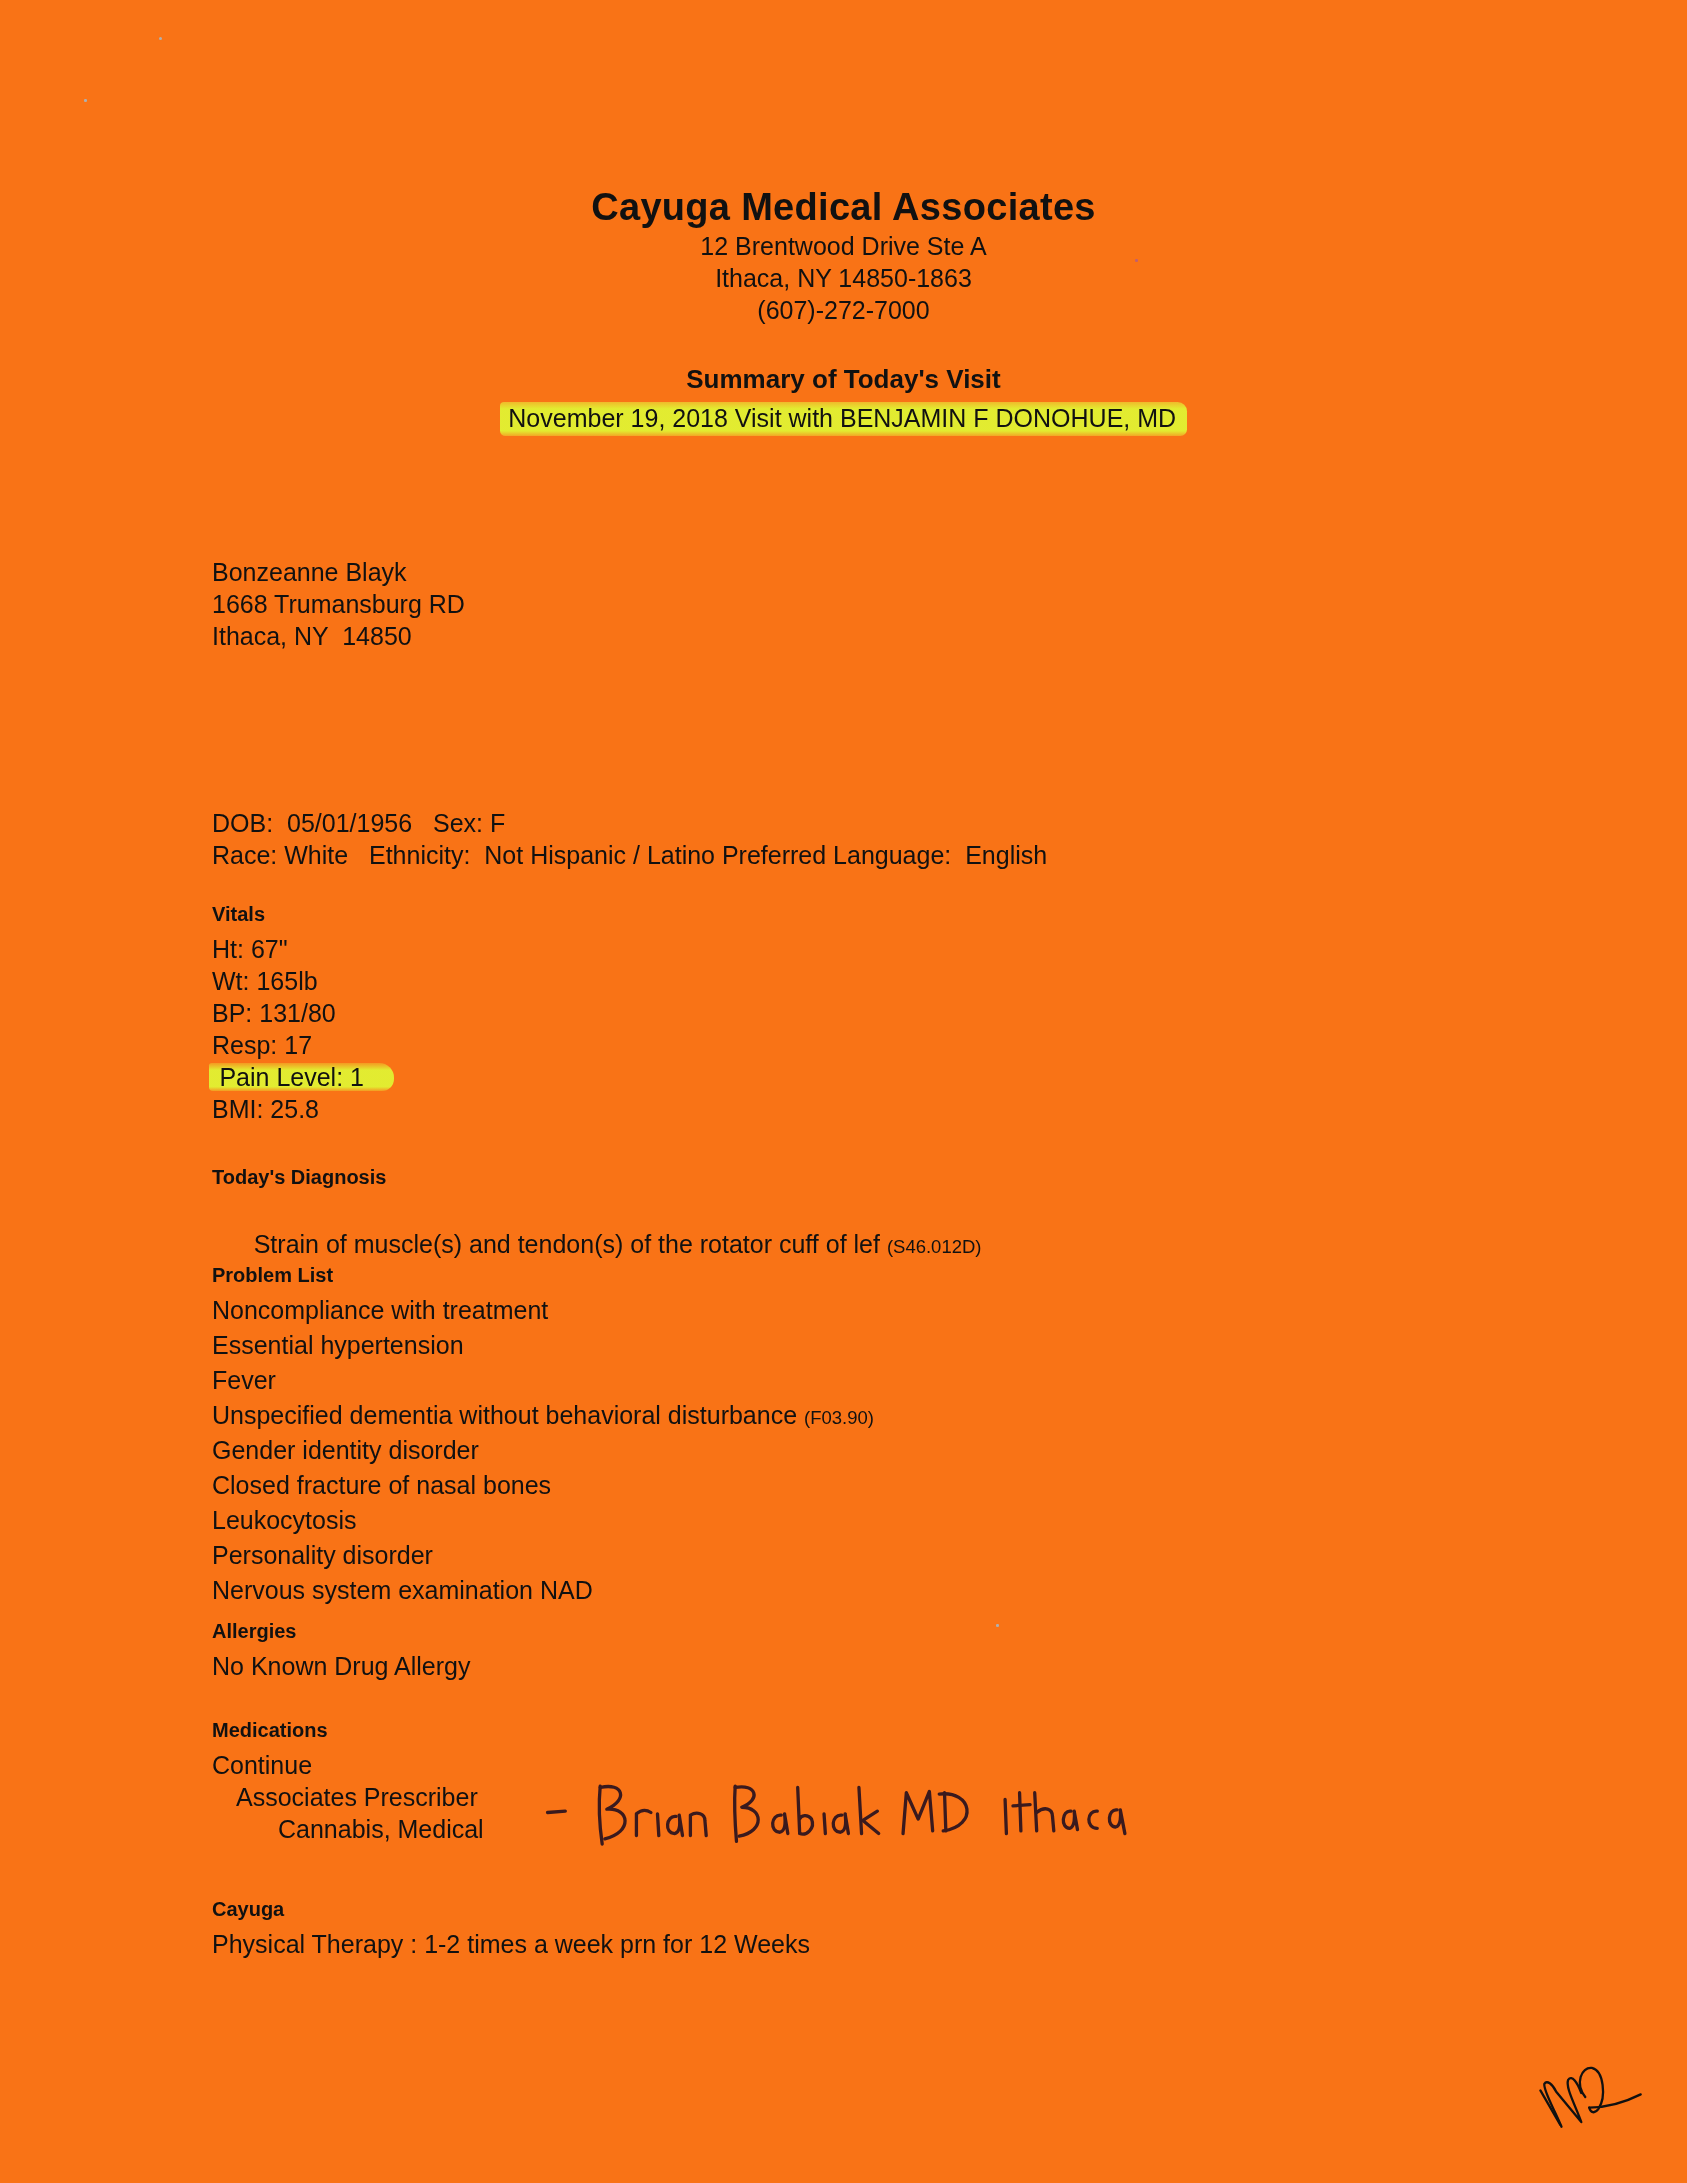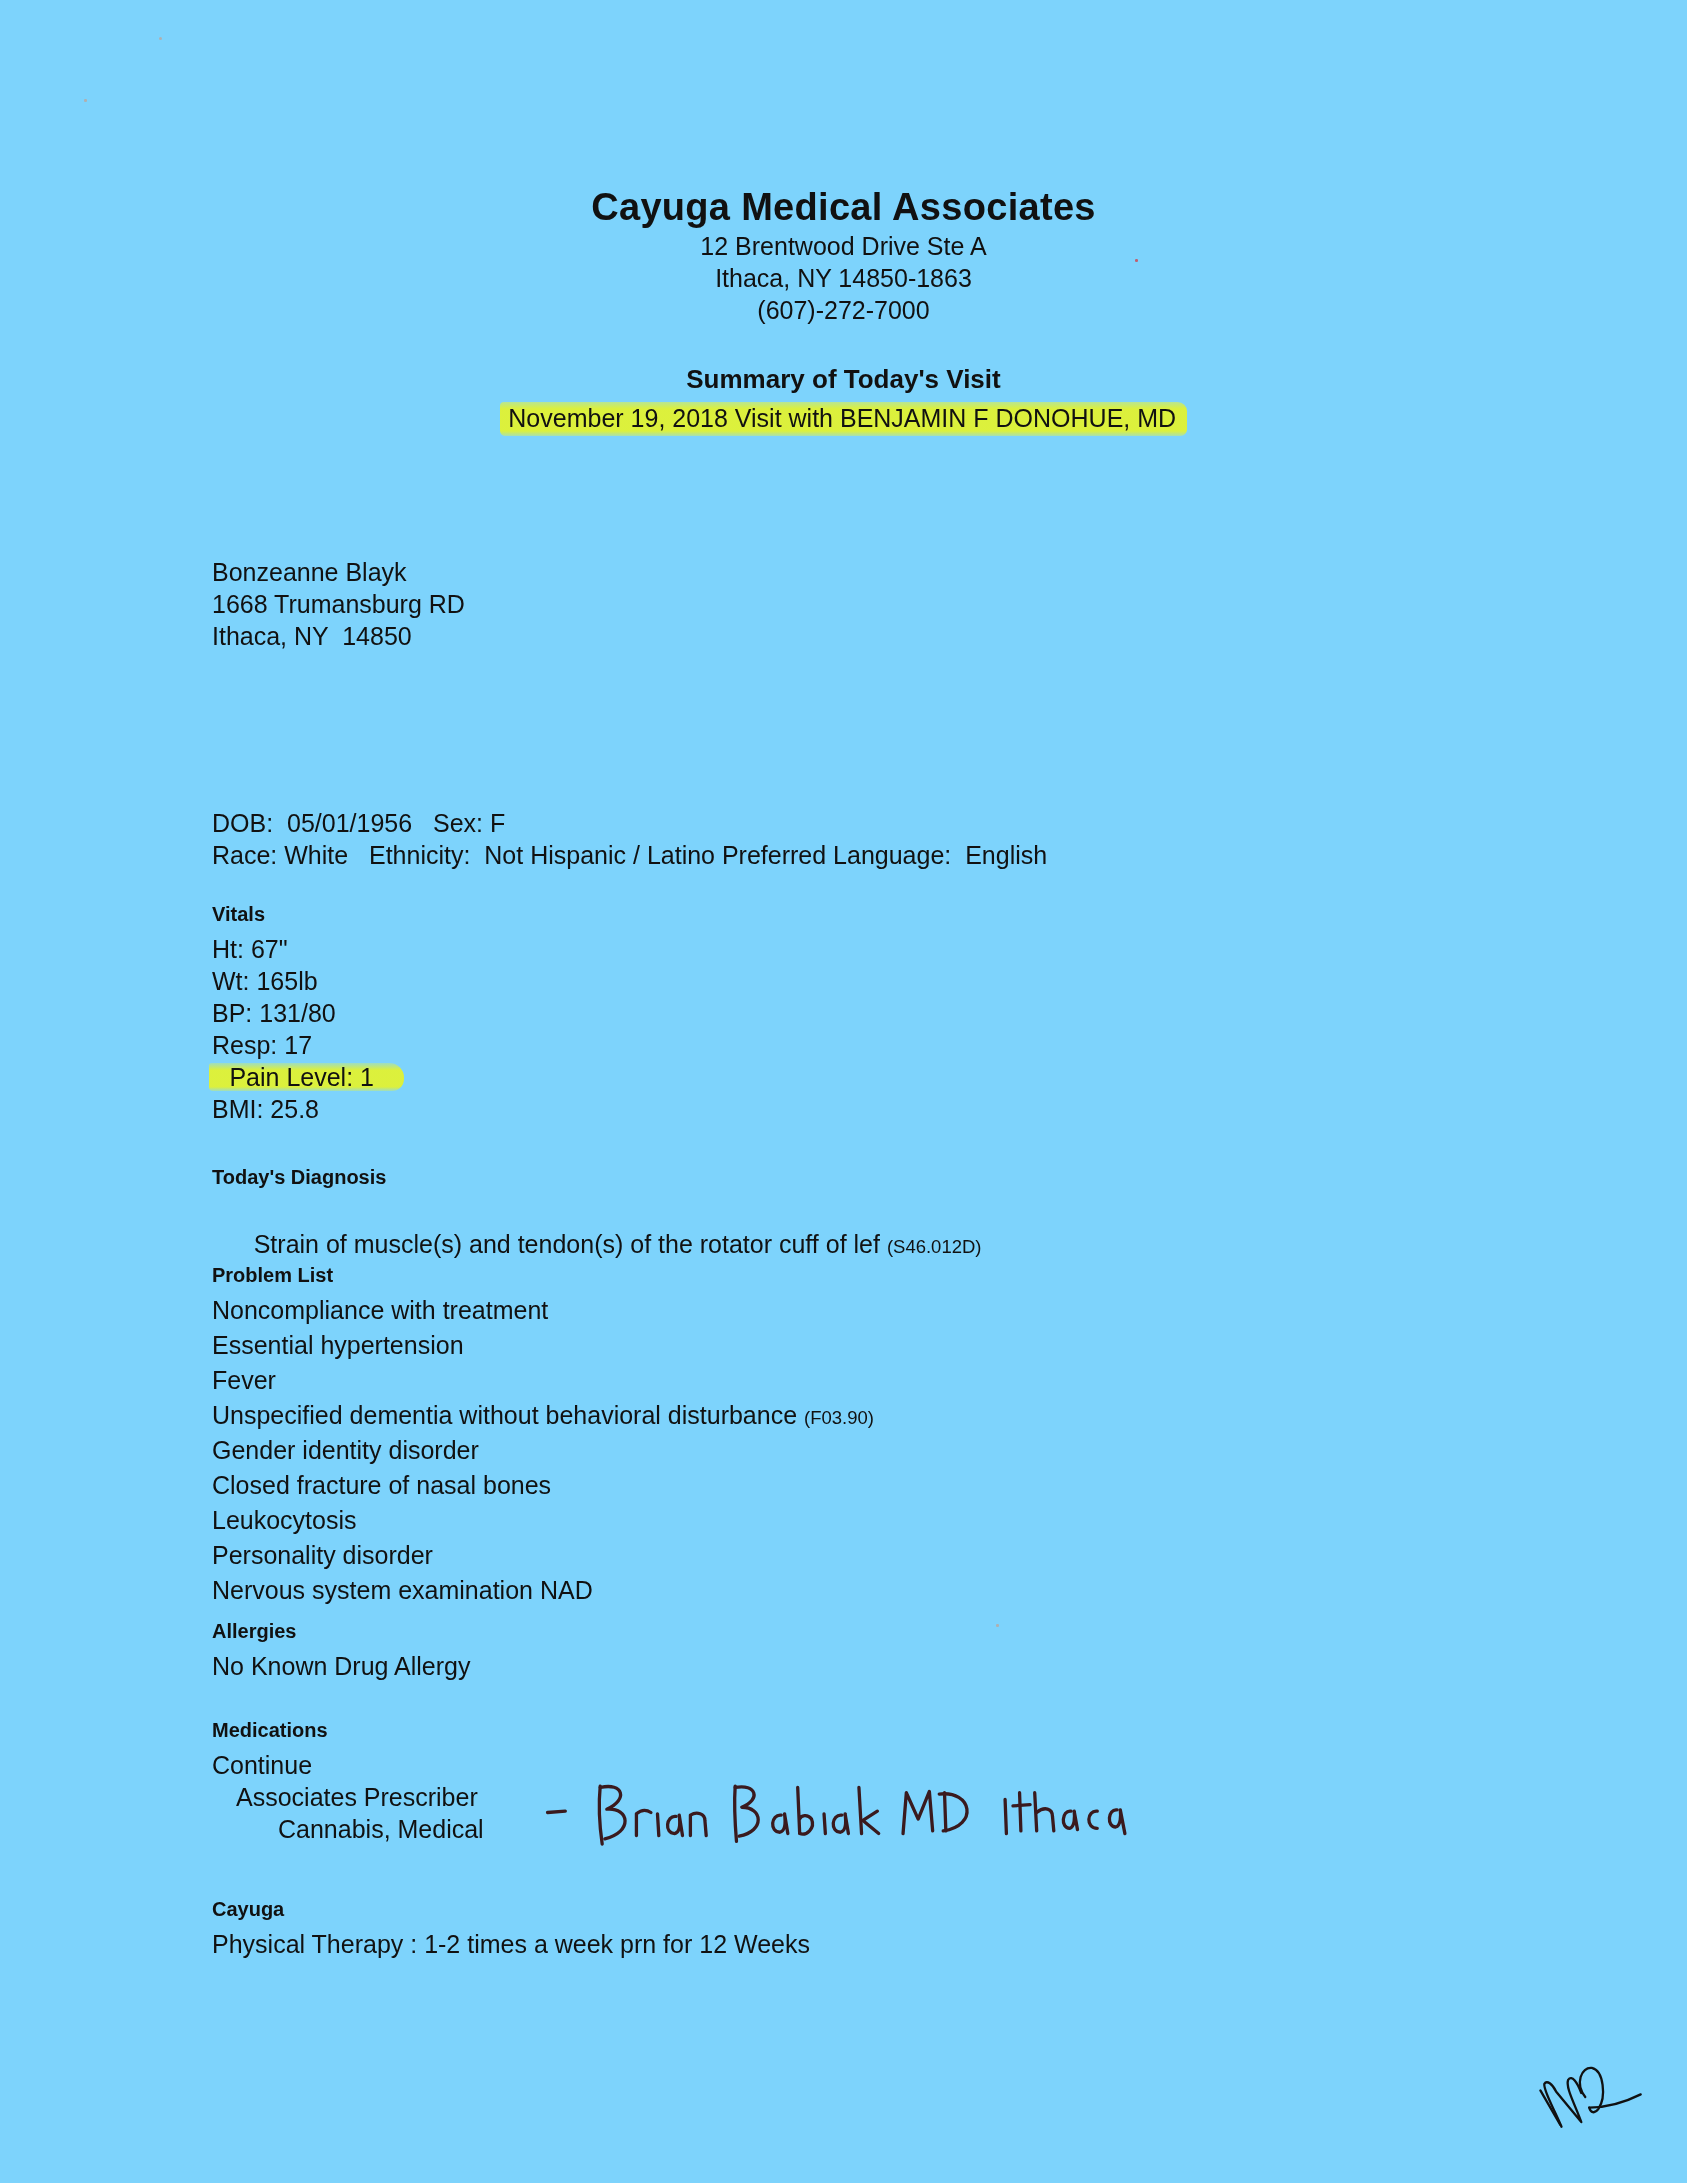--- a/index.html
+++ b/index.html
@@ -12,21 +12,21 @@
       height: 2183px;
       position: relative;
       overflow: hidden;
       font-family: "Liberation Sans", sans-serif;
       color: #111111;
     }
     .page {
       position: absolute;
       left: 0; top: 0;
       width: 1687px; height: 2183px;
-      background: #7dd3fc;
+      background: #f97316;
     }
     
     .org-block {
       position: absolute;
       left: 0; top: 184px;
       width: 1687px;
       text-align: center;
     }
     .org-name {
       font-size: 38px;
@@ -83,21 +83,21 @@
       font-size: 20px;
       font-weight: bold;
       line-height: 37px;
     }
     .code {
       font-size: 18.5px;
     }
     .hl {
       background: linear-gradient(180deg, rgba(232,245,60,0.3) 0%, rgba(225,242,50,0.95) 25%, rgba(225,242,50,0.95) 85%, rgba(232,245,60,0.3) 100%);
       border-radius: 2.6px 14.6px 12px 4px;
-      padding: 0 30px 0 20px;
+      padding: 0 30px 0 10px;
       margin-left: -2.6px;
     }
     .indent1 { padding-left: 24px; }
     .indent2 { padding-left: 66px; }
     .handwriting {
       position: absolute;
       left: 543px;
       top: 1773px;
       width: 595px;
       height: 79px;

